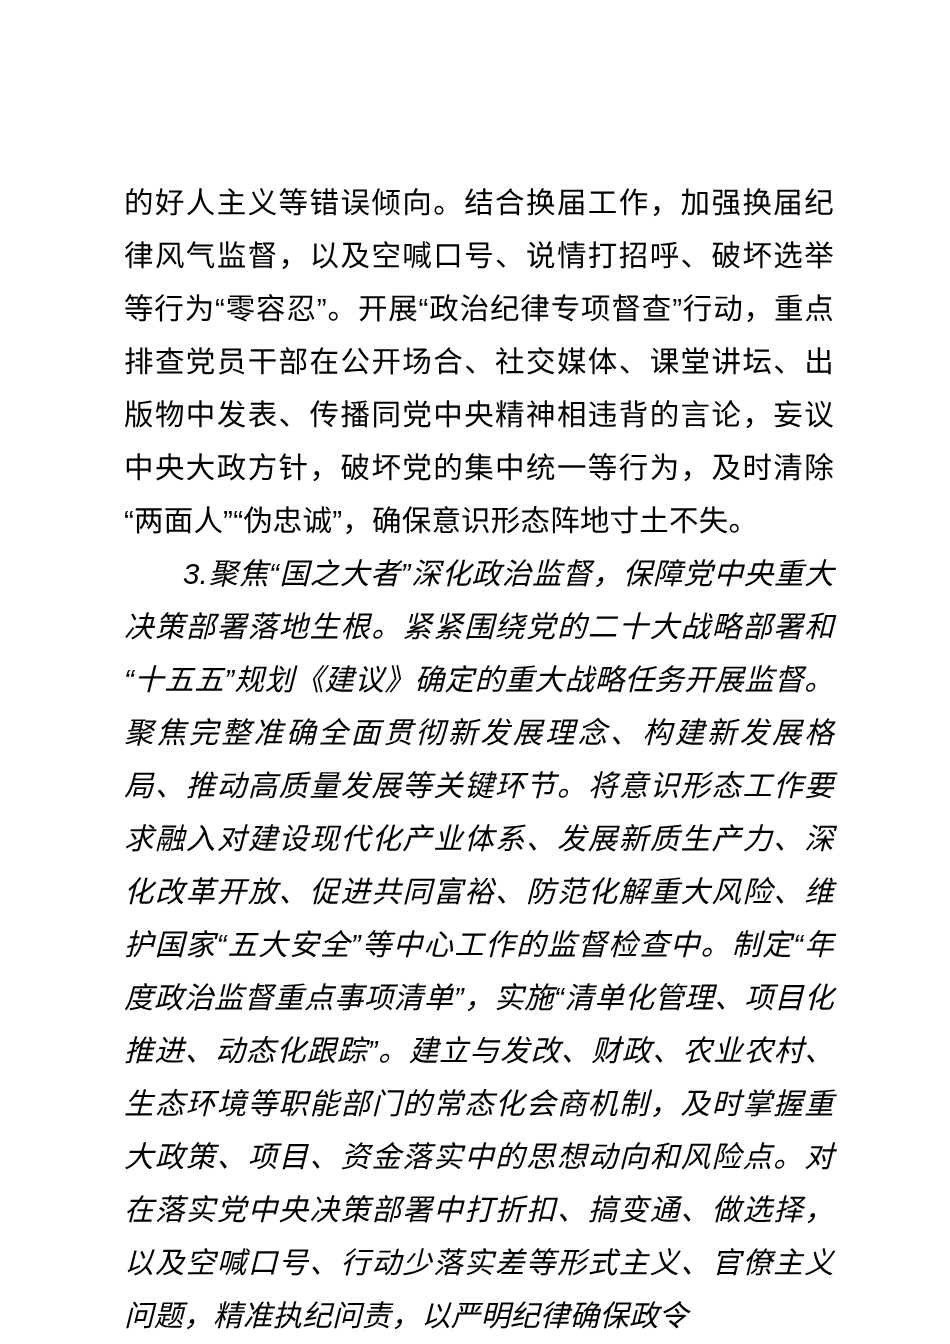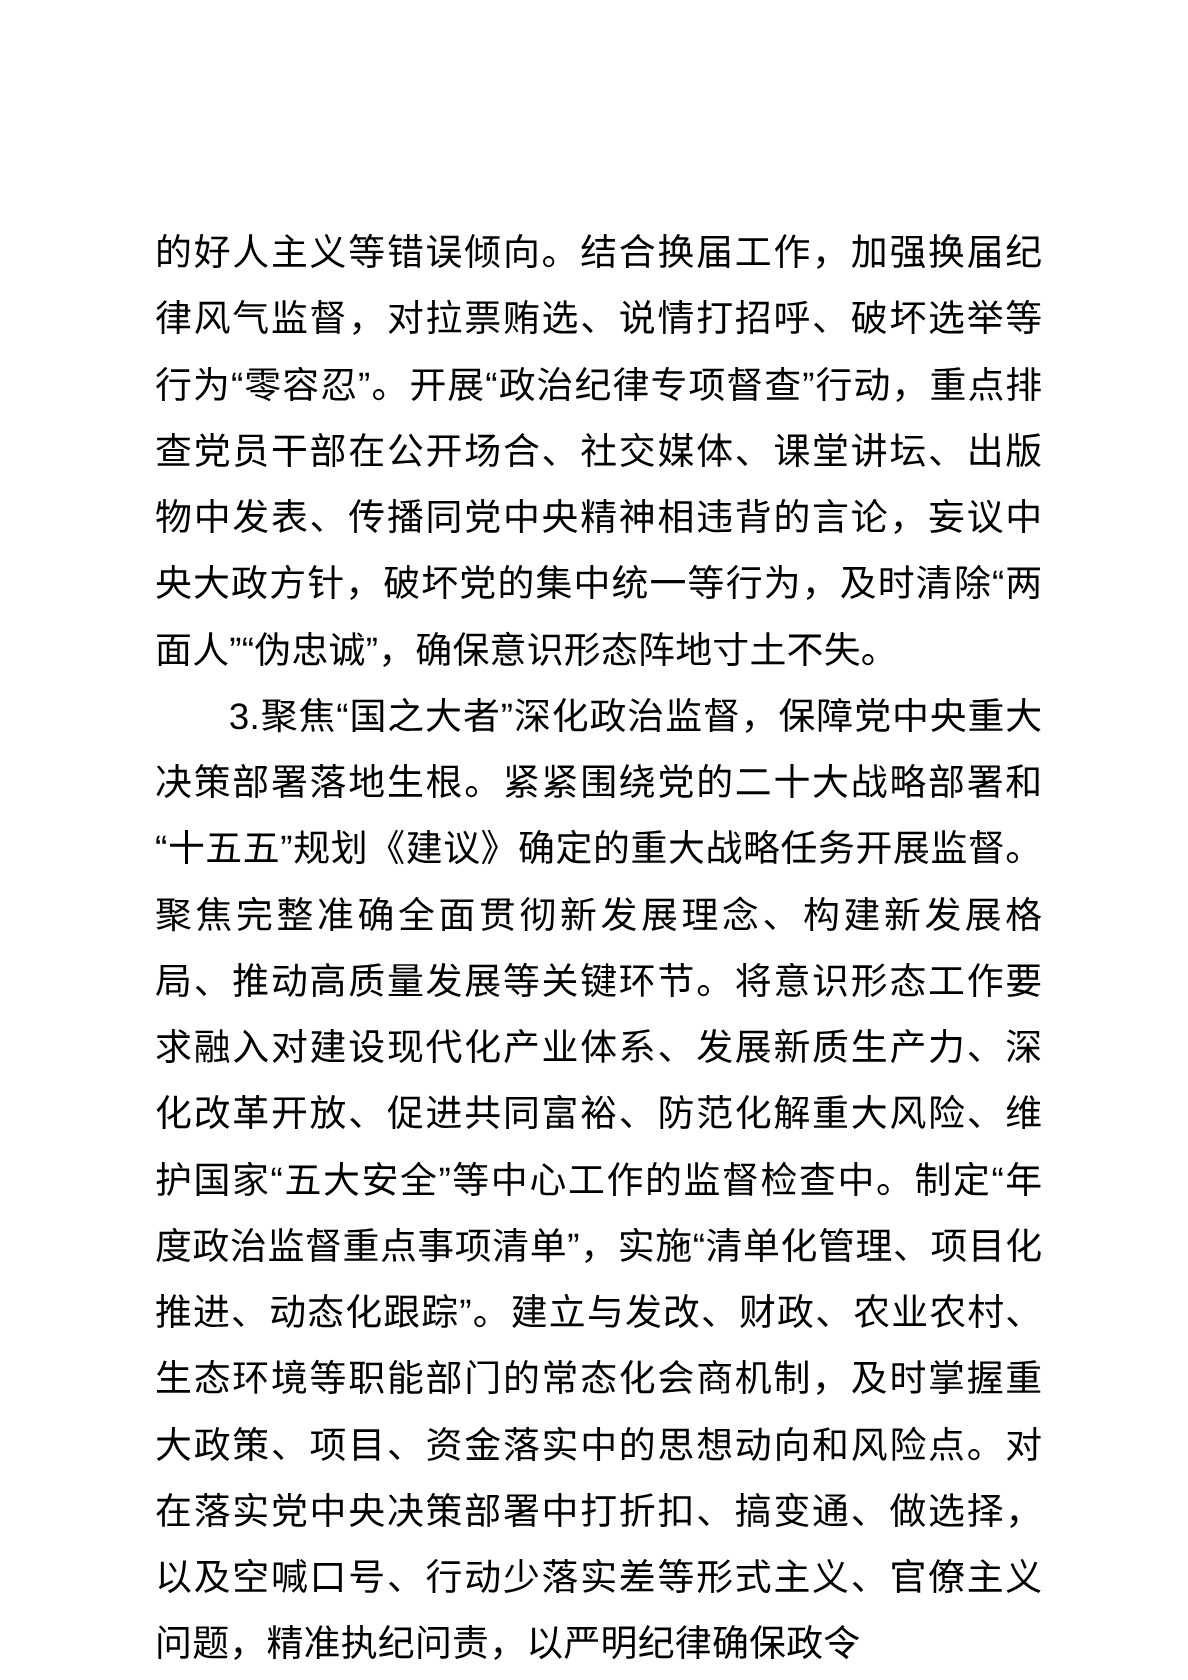--- a/index.html
+++ b/index.html
@@ -43,37 +43,38 @@
     word-break: break-all;
     -webkit-font-smoothing: antialiased;
   }
 
   .para-continuation {
     text-indent: 0;
   }
 
   .para-indent {
     text-indent: 59px;
+    font-style: italic;
   }
 
   
   .para:last-child {
     text-align-last: left;
   }
 
   .para-continuation {
     text-align-last: left;
   }
 </style>
 </head>
 <body>
 
 <div class="page">
 
   <div class="page-body">
 
-    <p class="para para-continuation">的好人主义等错误倾向。结合换届工作，加强换届纪律风气监督，对拉票贿选、说情打招呼、破坏选举等行为“零容忍”。开展“政治纪律专项督查”行动，重点排查党员干部在公开场合、社交媒体、课堂讲坛、出版物中发表、传播同党中央精神相违背的言论，妄议中央大政方针，破坏党的集中统一等行为，及时清除“两面人”“伪忠诚”，确保意识形态阵地寸土不失。</p>
+    <p class="para para-continuation">的好人主义等错误倾向。结合换届工作，加强换届纪律风气监督，以及空喊口号、说情打招呼、破坏选举等行为“零容忍”。开展“政治纪律专项督查”行动，重点排查党员干部在公开场合、社交媒体、课堂讲坛、出版物中发表、传播同党中央精神相违背的言论，妄议中央大政方针，破坏党的集中统一等行为，及时清除“两面人”“伪忠诚”，确保意识形态阵地寸土不失。</p>
 
     <p class="para para-indent">3.聚焦“国之大者”深化政治监督，保障党中央重大决策部署落地生根。紧紧围绕党的二十大战略部署和“十五五”规划《建议》确定的重大战略任务开展监督。聚焦完整准确全面贯彻新发展理念、构建新发展格局、推动高质量发展等关键环节。将意识形态工作要求融入对建设现代化产业体系、发展新质生产力、深化改革开放、促进共同富裕、防范化解重大风险、维护国家“五大安全”等中心工作的监督检查中。制定“年度政治监督重点事项清单”，实施“清单化管理、项目化推进、动态化跟踪”。建立与发改、财政、农业农村、生态环境等职能部门的常态化会商机制，及时掌握重大政策、项目、资金落实中的思想动向和风险点。对在落实党中央决策部署中打折扣、搞变通、做选择，以及空喊口号、行动少落实差等形式主义、官僚主义问题，精准执纪问责，以严明纪律确保政令</p>
 
   </div>
 
 </div>
 
 </body></html>

